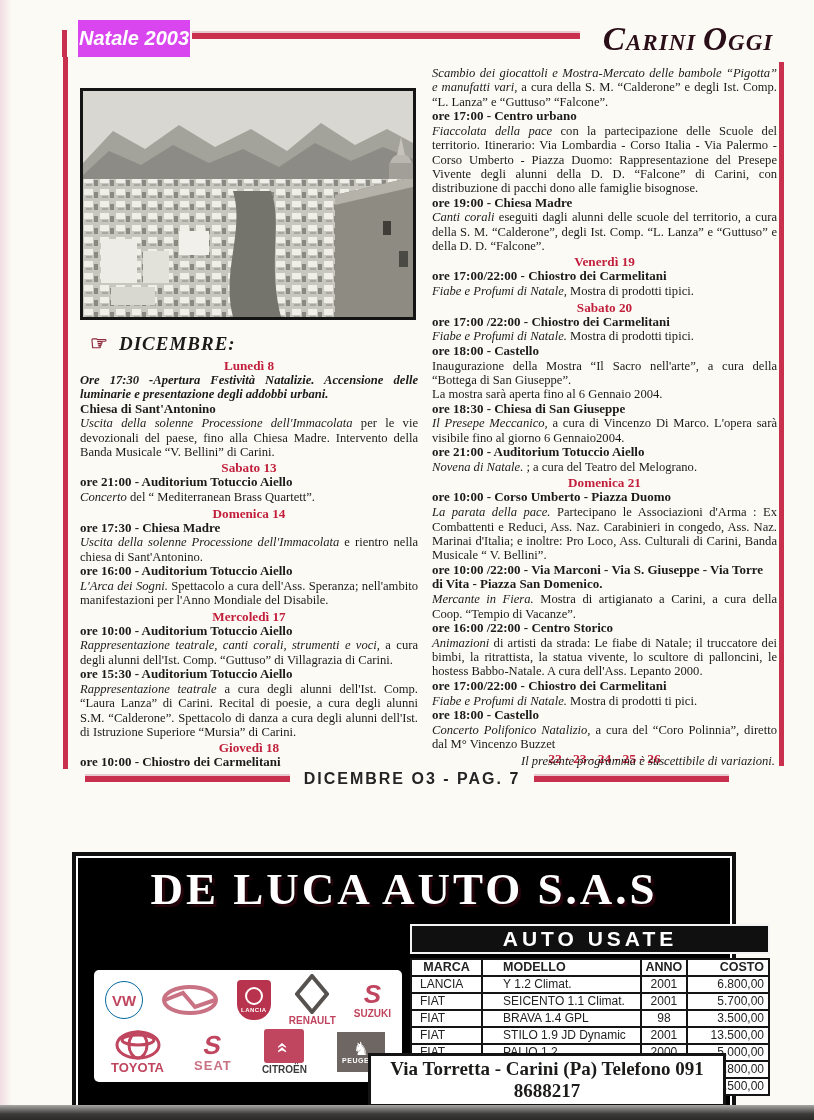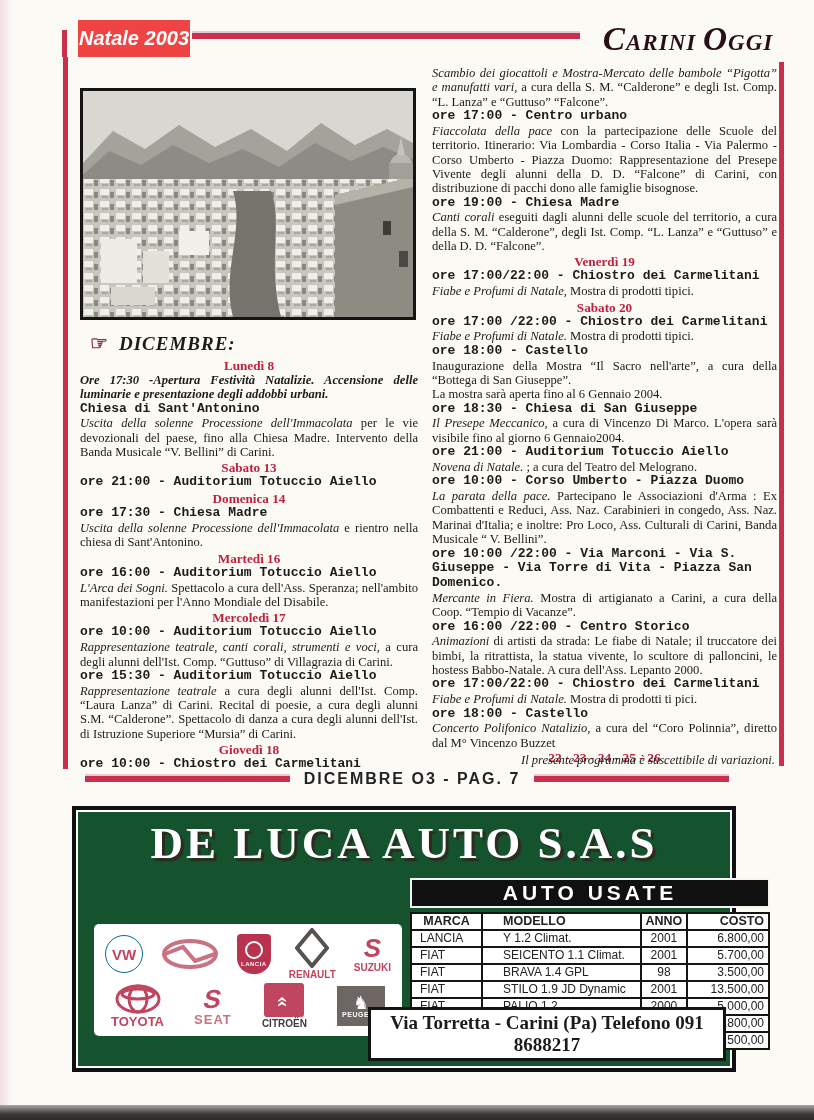--- a/index.html
+++ b/index.html
@@ -4,21 +4,21 @@
 <style>
   html,body{margin:0;padding:0;background:#e9e7e2;}
   .page{position:relative;width:814px;height:1120px;background:#fcfaf5;overflow:hidden;
         font-family:"Liberation Serif",serif;color:#1c1b1a;}
   .edge-tint{position:absolute;left:0;top:0;width:12px;height:1120px;
         background:linear-gradient(90deg,#f1dde2,rgba(252,250,245,0));}
   .bottom-scan-bar{position:absolute;left:0;top:1105px;width:814px;height:15px;
         background:linear-gradient(#a9a8a5,#3b3a38 60%,#2b2a28);}
 
   
-  .badge{position:absolute;left:78px;top:20px;width:112px;height:37px;background:#ef4444;
+  .badge{position:absolute;left:78px;top:20px;width:112px;height:37px;background:#d946ef;
         color:#fff;font-family:"Liberation Sans",sans-serif;font-style:italic;font-weight:bold;
         font-size:20px;line-height:37px;text-align:center;}
   .head-rule{position:absolute;left:192px;top:33px;width:388px;height:6px;background:#c9304d;
         box-shadow:0 -2px 0 #e8c9cf;}
   .head-tick{position:absolute;left:62px;top:30px;width:5px;height:27px;background:#c9304d;}
   .masthead{position:absolute;left:588px;top:20px;width:200px;text-align:center;
         color:#2a0e18;font-style:italic;font-weight:bold;font-size:23px;letter-spacing:1px;white-space:nowrap;}
   .mh-word{display:inline-block;text-transform:uppercase;}
   .mh-word::first-letter{font-size:145%;}
 
@@ -31,36 +31,36 @@
         box-sizing:border-box;background:#cfcec9;}
   .photo svg{display:block;width:100%;height:100%;}
 
   
   .col{position:absolute;font-size:12.6px;line-height:1.14;}
   .col-left{left:80px;top:330px;width:338px;}
   .col-right{left:432px;top:66px;width:345px;}
   .month-line{font-size:19px;font-weight:bold;font-style:italic;margin:2px 0 3px 10px;letter-spacing:1px;}
   .hand{color:#8d2a3c;font-style:normal;font-size:20px;margin-right:10px;}
   .e-date{color:#c11f3b;font-weight:bold;text-align:center;font-size:13.2px;margin-top:1px;}
-  .e-venue{font-weight:bold;font-size:13px;font-family:Liberation Mono, monospace;}
+  .e-venue{font-weight:bold;font-size:13px;}
   .e-body{text-align:justify;}
   .e-em{font-weight:bold;font-style:italic;text-align:justify;}
   .e-datesred{color:#c11f3b;font-weight:bold;text-align:center;font-size:13.5px;}
   .e-note{font-style:italic;text-align:right;margin-top:-13px;padding-right:2px;}
 
   
   .pagebar{position:absolute;left:0;top:770px;width:814px;display:flex;align-items:center;justify-content:center;
         font-family:"Liberation Sans",sans-serif;font-weight:800;font-size:16px;letter-spacing:2px;color:#242424;}
   .pagebar .dash{height:6px;background:#c9304d;box-shadow:0 -2px 0 #e8c9cf;}
   .dash-l{width:205px;margin-right:14px;}
   .dash-r{width:195px;margin-left:14px;}
 
   
-  .ad{position:absolute;left:72px;top:806px;width:664px;height:266px;border:4px solid #101010;
-        box-sizing:border-box;background:#14532d;}
+  .ad{position:absolute;left:72px;top:852px;width:664px;height:266px;border:4px solid #101010;
+        box-sizing:border-box;background:#000000;}
   .ad-inner{position:absolute;inset:0;border:2px solid #fff;}
   .ad-title{position:absolute;left:0;top:2px;width:100%;text-align:center;color:#fff;
         font-weight:bold;font-size:45px;line-height:58px;letter-spacing:3px;
         text-shadow:3px 3px 1px rgba(70,8,20,.55);white-space:nowrap;}
   .tagline{position:absolute;left:14px;top:64px;width:312px;text-align:center;color:#fbe9ec;
         font-size:18.5px;line-height:1.25;letter-spacing:.5px;}
   .logo-box{position:absolute;left:16px;top:112px;width:308px;height:112px;background:#fff;
         border-radius:5px;padding:4px 2px;box-sizing:border-box;}
   .logo-row{display:flex;justify-content:space-around;align-items:center;height:52px;}
   .tile{display:flex;flex-direction:column;align-items:center;justify-content:center;line-height:1;}
@@ -147,24 +147,24 @@
 
   <div class="col col-left">
     <div class="month-line"><span class="hand">☞</span><span>DICEMBRE:</span></div>
     <div>
         <div class="e-date">Lunedì 8</div>
         <div class="e-em">Ore 17:30 -Apertura Festività Natalizie. Accensione delle luminarie e  presentazione degli addobbi urbani.</div>
         <div class="e-venue">Chiesa di Sant'Antonino</div>
         <div class="e-body"><i>Uscita della solenne Processione dell'Immacolata </i>per le vie devozionali  del paese, fino alla Chiesa Madre. Intervento della Banda Musicale “V. Bellini” di Carini.</div>
         <div class="e-date">Sabato 13</div>
         <div class="e-venue">ore 21:00 - Auditorium Totuccio Aiello</div>
+        <div class="e-body"><i>Concerto </i>del “ Mediterranean Brass Quartett”.</div>
         <div class="e-date">Domenica 14</div>
         <div class="e-venue">ore 17:30 - Chiesa Madre</div>
         <div class="e-body"><i>Uscita della solenne Processione dell'Immacolata </i>e rientro nella chiesa di Sant'Antonino.</div>
-        <div class="e-date">Martedì 16</div>
         <div class="e-venue">ore 16:00 - Auditorium Totuccio Aiello</div>
         <div class="e-body"><i>L'Arca dei Sogni. </i>Spettacolo a cura dell'Ass. Speranza; nell'ambito manifestazioni per l'Anno Mondiale del Disabile.</div>
         <div class="e-date">Mercoledì 17</div>
         <div class="e-venue">ore 10:00 - Auditorium Totuccio Aiello</div>
         <div class="e-body"><i>Rappresentazione teatrale, canti corali, strumenti e voci, </i>a cura degli alunni dell'Ist. Comp. “Guttuso” di Villagrazia di Carini.</div>
         <div class="e-venue">ore 15:30  - Auditorium Totuccio Aiello</div>
         <div class="e-body"><i>Rappresentazione teatrale </i>a cura degli alunni dell'Ist. Comp. “Laura Lanza” di Carini. Recital di poesie, a cura degli alunni S.M. “Calderone”. Spettacolo di danza a cura degli alunni dell'Ist. di Istruzione Superiore “Mursia” di Carini.</div>
         <div class="e-date">Giovedì 18</div>
         <div class="e-venue">ore 10:00 - Chiostro dei Carmelitani</div>
       </div>
@@ -183,20 +183,21 @@
         <div class="e-date">Sabato  20</div>
         <div class="e-venue">ore 17:00 /22:00 -  Chiostro dei Carmelitani</div>
         <div class="e-body"><i>Fiabe e Profumi di Natale. </i>Mostra di prodotti tipici.</div>
         <div class="e-venue">ore 18:00 - Castello</div>
         <div class="e-body">Inaugurazione della Mostra “Il Sacro nell'arte”, a cura della “Bottega di San Giuseppe”.</div>
         <div class="e-body">La mostra sarà aperta fino al 6 Gennaio 2004.</div>
         <div class="e-venue">ore 18:30 - Chiesa di San Giuseppe</div>
         <div class="e-body"><i>Il Presepe Meccanico, </i>a cura di Vincenzo Di Marco. L'opera sarà visibile fino al giorno 6 Gennaio2004.</div>
         <div class="e-venue">ore 21:00 - Auditorium Totuccio Aiello</div>
         <div class="e-body"><i>Novena di Natale. </i>; a cura del Teatro del Melograno.</div>
+        <div class="e-date">Domenica  21</div>
         <div class="e-venue">ore  10:00 - Corso Umberto - Piazza Duomo</div>
         <div class="e-body"><i>La parata della pace. </i>Partecipano le Associazioni d'Arma : Ex Combattenti  e Reduci, Ass. Naz. Carabinieri in congedo, Ass. Naz. Marinai d'Italia; e inoltre: Pro Loco, Ass. Culturali di Carini, Banda Musicale “ V. Bellini”.</div>
         <div class="e-venue">ore 10:00 /22:00 - Via Marconi - Via S. Giuseppe - Via  Torre di  Vita - Piazza San Domenico.</div>
         <div class="e-body"><i>Mercante in Fiera. </i>Mostra  di artigianato a Carini, a cura della Coop. “Tempio di Vacanze”.</div>
         <div class="e-venue">ore 16:00 /22:00  - Centro Storico</div>
         <div class="e-body"><i>Animazioni </i>di artisti da strada: Le fiabe di Natale; il truccatore dei bimbi, la ritrattista, la statua vivente, lo scultore di palloncini, le hostess Babbo-Natale. A cura dell'Ass.  Lepanto 2000.</div>
         <div class="e-venue">ore 17:00/22:00 - Chiostro dei Carmelitani</div>
         <div class="e-body"><i>Fiabe e Profumi di Natale. </i>Mostra  di  prodotti ti pici.</div>
         <div class="e-venue">ore 18:00 - Castello</div>
         <div class="e-body"><i>Concerto Polifonico Natalizio, </i>a cura del “Coro Polinnia”, diretto dal M°  Vincenzo Buzzet</div>

